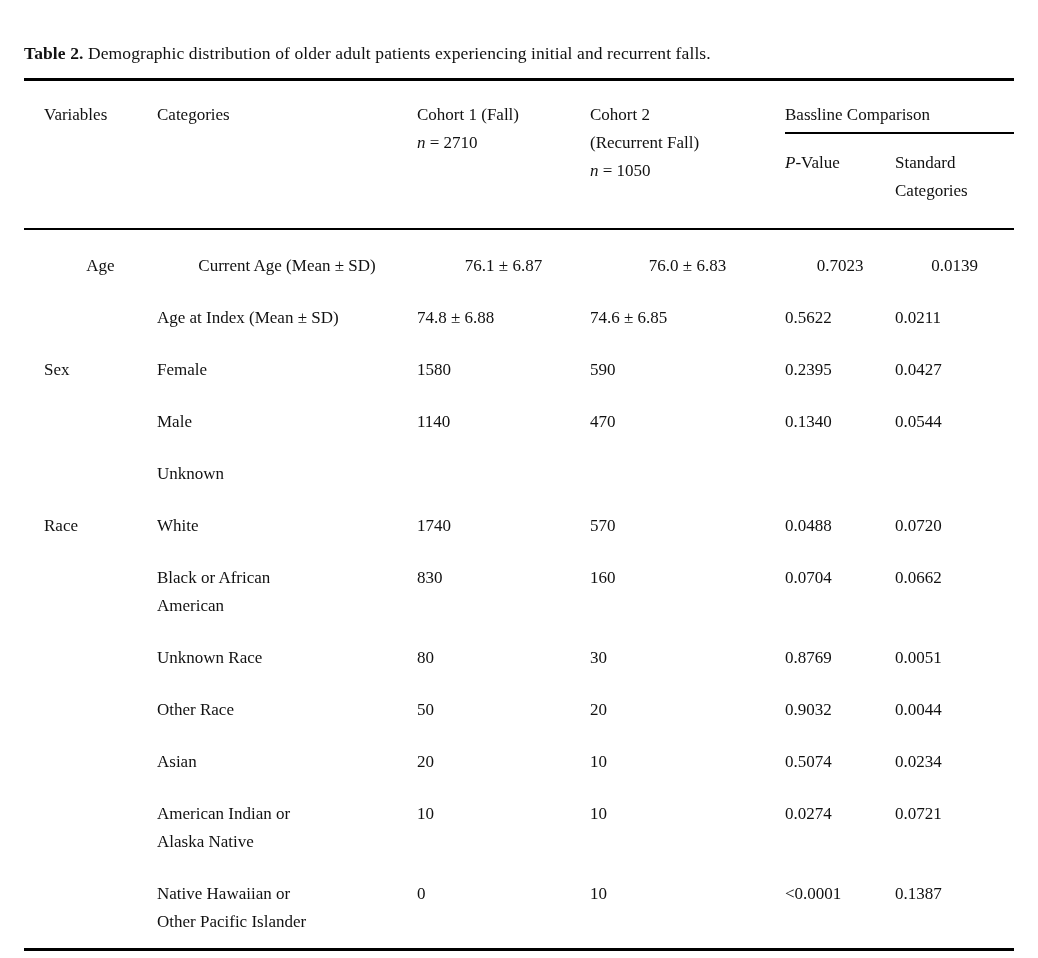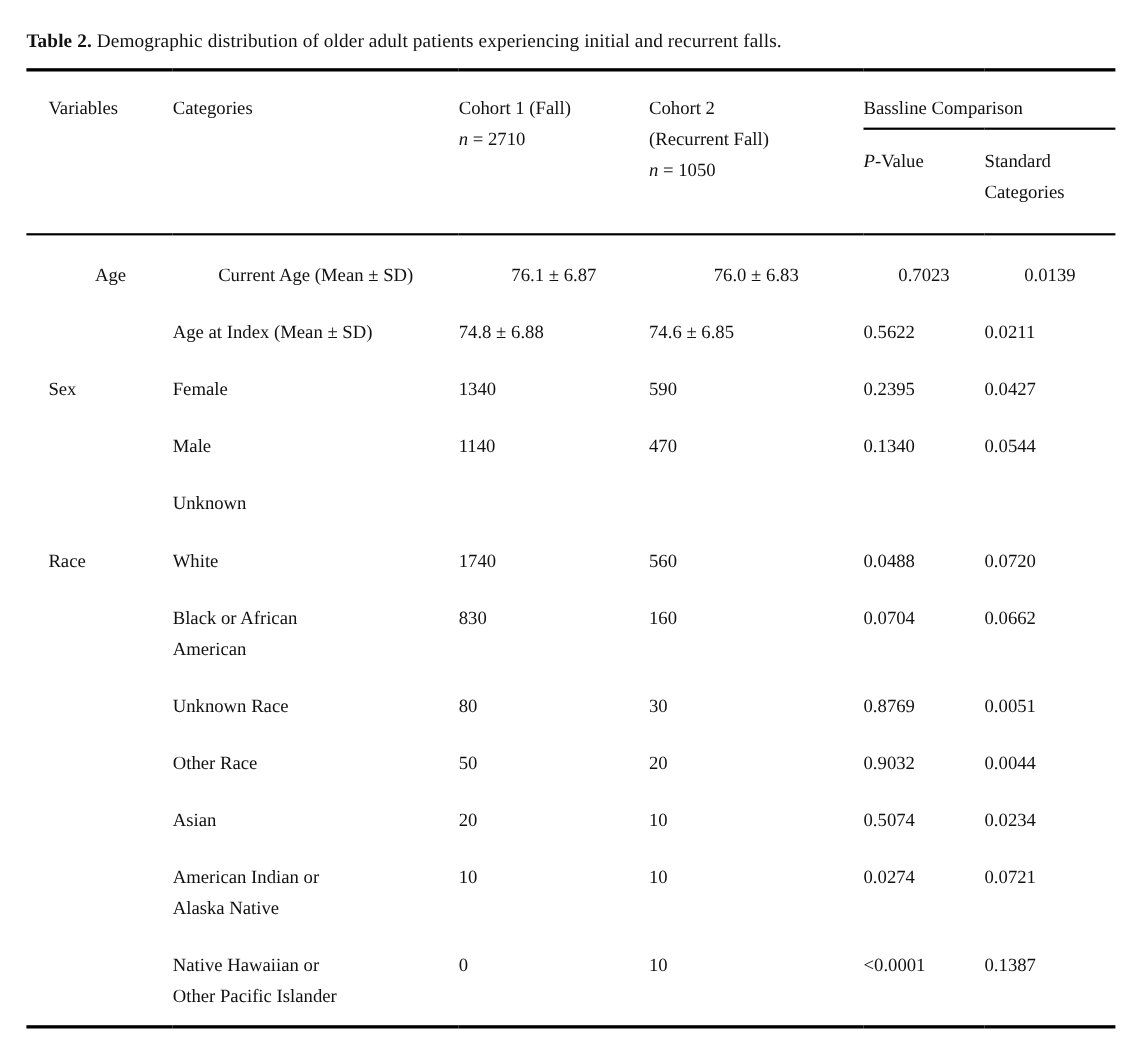--- a/index.html
+++ b/index.html
@@ -13,21 +13,21 @@
     position: relative;
     width: 1038px;
     height: 958px;
     background: #ffffff;
     box-sizing: border-box;
     padding: 26px 22px 0 24px;
   }
   .caption {
     font-size: 17.5px;
     line-height: 22px;
-    margin: 0 0 14px 0;
+    margin: 16px 0 14px 0;
     letter-spacing: 0.1px;
   }
   .caption .cap-label { font-weight: bold; }
   table.demo-table {
     width: 990px;
     border-collapse: collapse;
     table-layout: fixed;
     border-top: 3px solid #000000;
     border-bottom: 3px solid #000000;
   }
@@ -119,21 +119,21 @@
           <td class="pad-first"></td>
           <td>Age at Index (Mean ± SD)</td>
           <td>74.8 ± 6.88</td>
           <td>74.6 ± 6.85</td>
           <td>0.5622</td>
           <td>0.0211</td>
         </tr>
         <tr>
           <td class="pad-first">Sex</td>
           <td>Female</td>
-          <td>1340</td>
+          <td>1580</td>
           <td>590</td>
           <td>0.2395</td>
           <td>0.0427</td>
         </tr>
         <tr>
           <td class="pad-first"></td>
           <td>Male</td>
           <td>1140</td>
           <td>470</td>
           <td>0.1340</td>
@@ -144,21 +144,21 @@
           <td>Unknown</td>
           <td></td>
           <td></td>
           <td></td>
           <td></td>
         </tr>
         <tr>
           <td class="pad-first">Race</td>
           <td>White</td>
           <td>1740</td>
-          <td>560</td>
+          <td>570</td>
           <td>0.0488</td>
           <td>0.0720</td>
         </tr>
         <tr>
           <td class="pad-first"></td>
           <td>Black or African<br>American</td>
           <td>830</td>
           <td>160</td>
           <td>0.0704</td>
           <td>0.0662</td>

